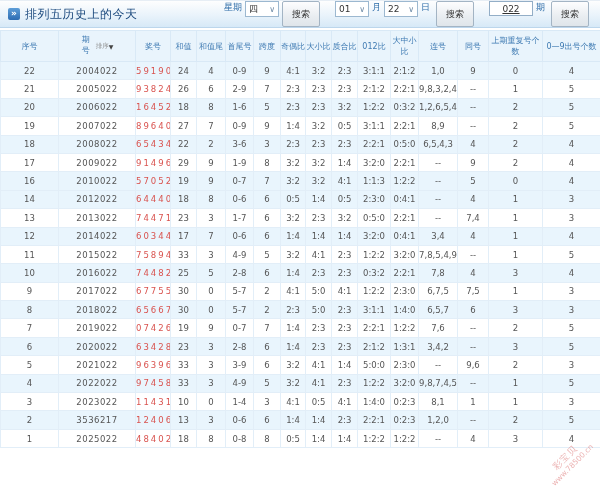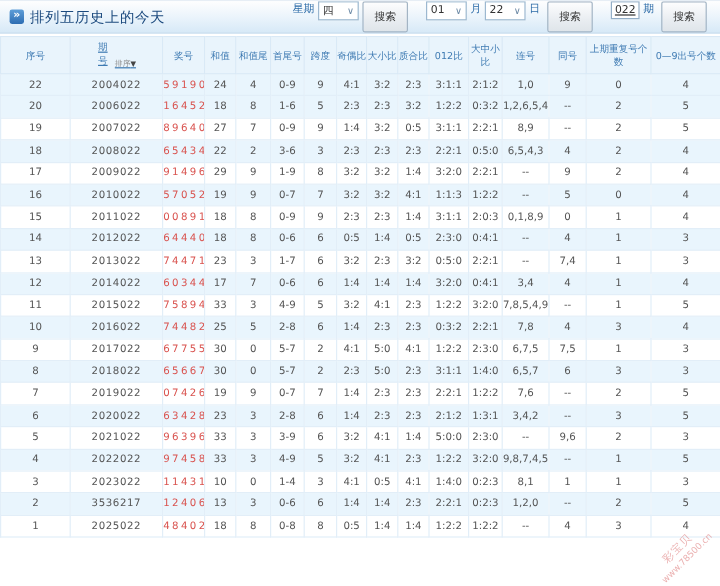--- a/index.html
+++ b/index.html
@@ -29,39 +29,39 @@
     border:1px solid #9cb8d0; color:#333; cursor:pointer;
   }
   .fake-select .chev { color:#6d8aa6; font-size:8px; margin-left:3px; }
   .btn {
     height:17px; margin:0 3px; padding:12px 9px; cursor:pointer;
     border:1px solid #a3b4c4; border-radius:2px; color:#333; font-size:9px;
     background:linear-gradient(#fdfdfe, #e9edf1 60%, #dfe5ea);
     display:inline-flex; align-items:center;
   }
   .ctl-input {
-    width:24px; height:15px; border:1px solid #93aec7; font-size:9px;
+    width:44px; height:15px; border:1px solid #93aec7; font-size:9px;
     text-align:center; color:#333; font-family:inherit;text-decoration:underline;
   }
   .spacer { width:12px; }
   
   .tablewrap { margin-top:2px; }
   table { border-collapse:collapse; table-layout:fixed; width:600px;border-radius:30px; }
   th {
     background:#e9f4fc; color:#3e7ab2; font-weight:normal; font-size:8px;
     height:31px; border:1px solid #d9e9f6; padding:0; text-align:center;
   }
   td {
     font-size:8.5px; color:#555; text-align:center; height:18.4px;
     border:1px solid #e2eef8; padding:0; overflow:hidden; white-space:nowrap;
   }
   tr.alt td { background:#e9f5fd; }
   td.prize { color:#d9534f; letter-spacing:2px; font-size:8.5px;text-align:right; }
   td.issue { letter-spacing:.5px; }
-  .issue-head { display:flex; align-items:flex-end; justify-content:center; gap:5px;text-decoration:underline; }
+  .issue-head { display:flex; align-items:center; justify-content:center; gap:5px; }
   .issue-txt { display:inline-block; width:10px; line-height:1.35; word-break:break-all; }
   .sort-box { display:flex; flex-direction:row; align-items:center; line-height:1; cursor:pointer; }
   .sort-box .sort-lbl { font-size:6.5px; color:#8a8a8a; }
   .sort-box .arr { color:#444; font-size:6px; margin-top:1px; }
   
   .watermark {
     position:absolute; right:4px; bottom:16px; transform:rotate(-45deg);
     color:rgba(219,112,112,.55); text-align:center; line-height:1.35;
     font-size:7.5px; pointer-events:none;
   }
@@ -166,20 +166,38 @@
             <td>4:1</td>
             <td>3:2</td>
             <td>2:3</td>
             <td>3:1:1</td>
             <td>2:1:2</td>
             <td>1,0</td>
             <td>9</td>
             <td>0</td>
             <td>4</td>
           </tr>
+          <tr>
+            <td>21</td>
+            <td class="issue">2005022</td>
+            <td class="prize">93824</td>
+            <td>26</td>
+            <td>6</td>
+            <td>2-9</td>
+            <td>7</td>
+            <td>2:3</td>
+            <td>2:3</td>
+            <td>2:3</td>
+            <td>2:1:2</td>
+            <td>2:2:1</td>
+            <td>9,8,3,2,4</td>
+            <td>--</td>
+            <td>1</td>
+            <td>5</td>
+          </tr>
           <tr class="alt">
             <td>20</td>
             <td class="issue">2006022</td>
             <td class="prize">16452</td>
             <td>18</td>
             <td>8</td>
             <td>1-6</td>
             <td>5</td>
             <td>2:3</td>
             <td>2:3</td>
@@ -254,38 +272,20 @@
             <td>0-7</td>
             <td>7</td>
             <td>3:2</td>
             <td>3:2</td>
             <td>4:1</td>
             <td>1:1:3</td>
             <td>1:2:2</td>
             <td>--</td>
             <td>5</td>
             <td>0</td>
-            <td>4</td>
-          </tr>
-          <tr>
-            <td>15</td>
-            <td class="issue">2011022</td>
-            <td class="prize">00891</td>
-            <td>18</td>
-            <td>8</td>
-            <td>0-9</td>
-            <td>9</td>
-            <td>2:3</td>
-            <td>2:3</td>
-            <td>1:4</td>
-            <td>3:1:1</td>
-            <td>2:0:3</td>
-            <td>0,1,8,9</td>
-            <td>0</td>
-            <td>1</td>
             <td>4</td>
           </tr>
           <tr class="alt">
             <td>14</td>
             <td class="issue">2012022</td>
             <td class="prize">64440</td>
             <td>18</td>
             <td>8</td>
             <td>0-6</td>
             <td>6</td>

